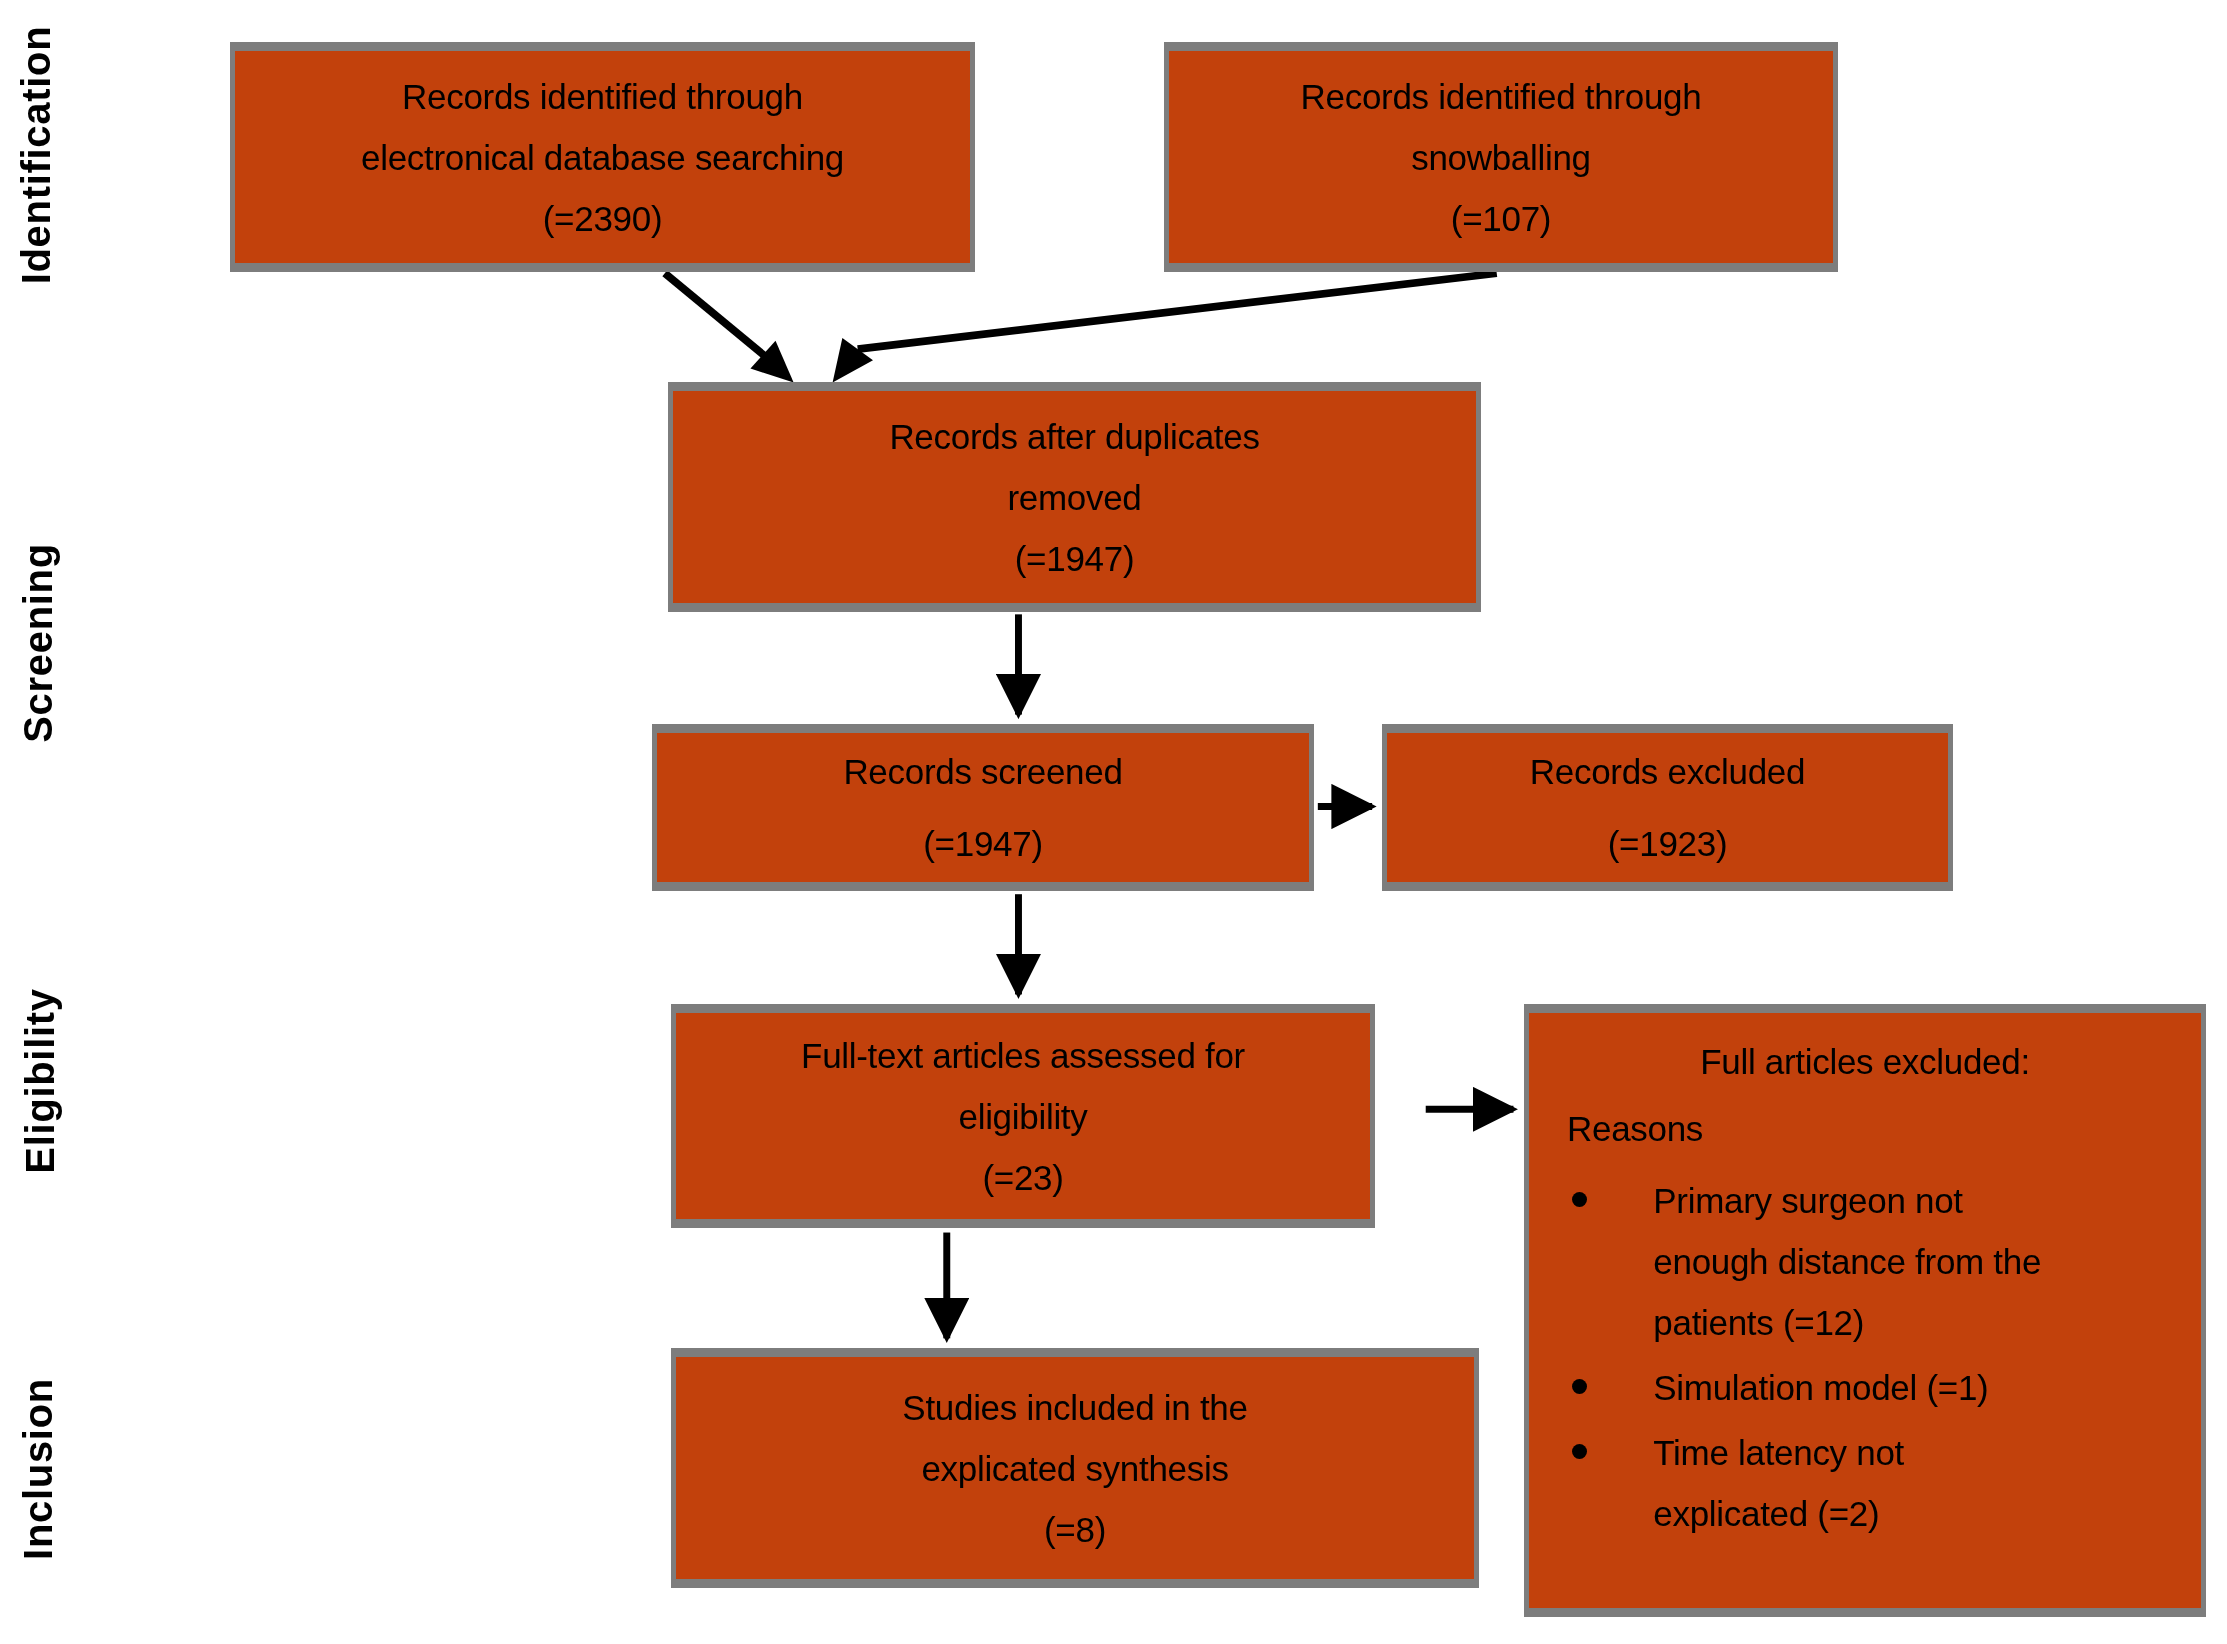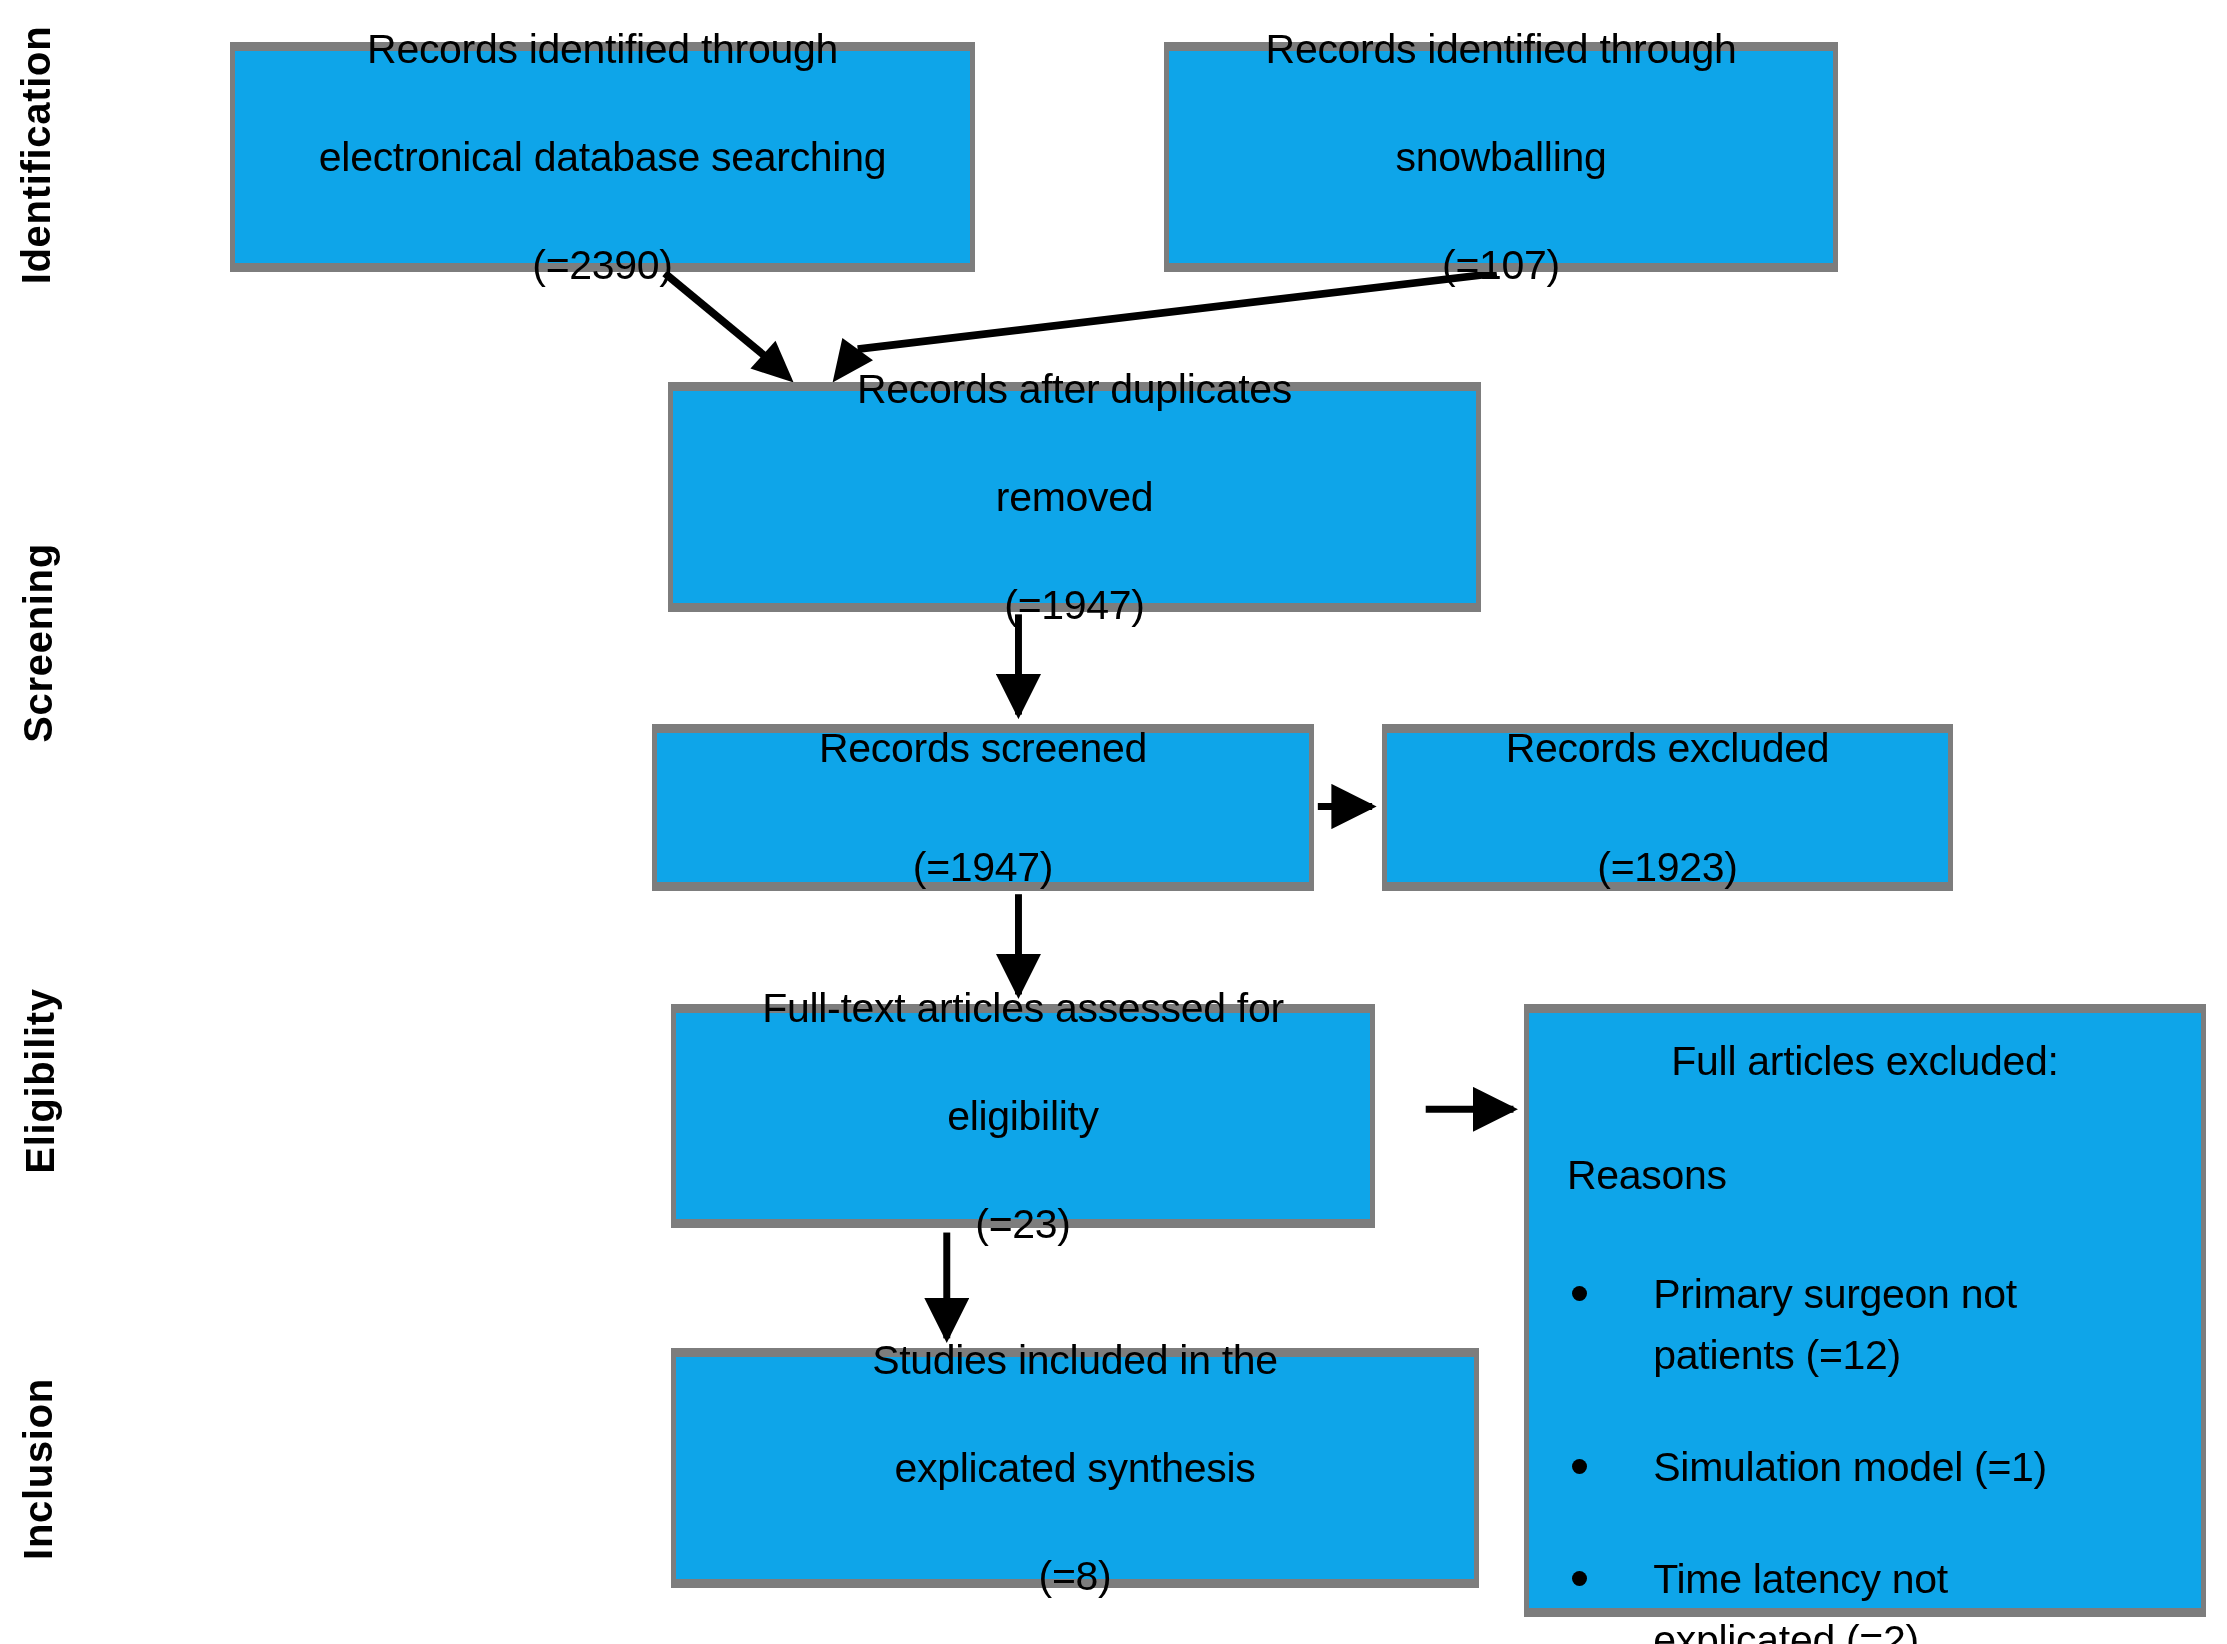--- a/index.html
+++ b/index.html
@@ -10,24 +10,24 @@
   .arrows{position:absolute;left:0;top:0;width:2227px;height:1645px;}
   .stage-label{
     position:absolute;font-weight:bold;font-size:40px;white-space:nowrap;
     transform:translate(-50%,-50%) rotate(-90deg);letter-spacing:0.7px;
   }
   #lbl-identification{left:36px;top:155px;}
   #lbl-screening{left:38px;top:643px;}
   #lbl-eligibility{left:40px;top:1081px;}
   #lbl-inclusion{left:38px;top:1469px;}
   .box{
-    position:absolute;background:#0ea5e9;box-sizing:border-box;
+    position:absolute;background:#c2410c;box-sizing:border-box;
     border:5.6px solid #7d7d7d;border-top-width:9px;border-bottom-width:9px;
     display:flex;flex-direction:column;justify-content:center;align-items:center;
-    text-align:center;font-size:41px;line-height:61px;letter-spacing:-0.3px;gap:47px;
+    text-align:center;font-size:35px;line-height:61px;letter-spacing:-0.3px;
   }
   #box-database{left:230px;top:42px;width:745px;height:230px;}
   #box-snowballing{left:1164px;top:42px;width:674px;height:230px;}
   #box-duplicates{left:668px;top:382px;width:813px;height:230px;}
   #box-screened{left:652px;top:724px;width:662px;height:167px;line-height:72px;}
   #box-excluded{left:1382px;top:724px;width:571px;height:167px;line-height:72px;}
   #box-fulltext{left:671px;top:1004px;width:704px;height:224px;}
   #box-included{left:671px;top:1348px;width:808px;height:240px;}
   #box-reasons{
     left:1524px;top:1004px;width:682px;height:613px;
@@ -110,20 +110,21 @@
   </div>
 
   <div class="box" id="box-reasons">
     <div class="line center">Full articles excluded:</div>
     <div class="line subtitle">Reasons</div>
 
     <div class="bullet-row first">
       <span class="dot"></span>
       <span class="bullet-lines">
         <div class="line">Primary surgeon not</div>
+        <div class="line">enough distance from the</div>
         <div class="line">patients (=12)</div>
       </span>
     </div>
 
     <div class="bullet-row">
       <span class="dot"></span>
       <span class="bullet-lines">
         <div class="line">Simulation model (=1)</div>
       </span>
     </div>

